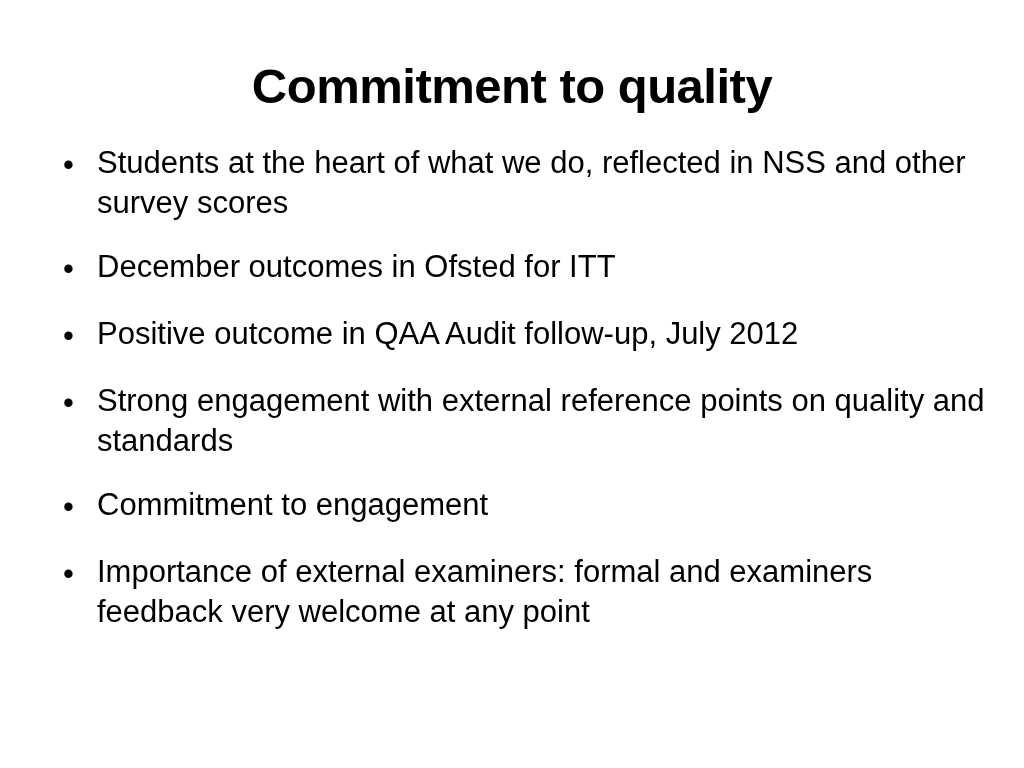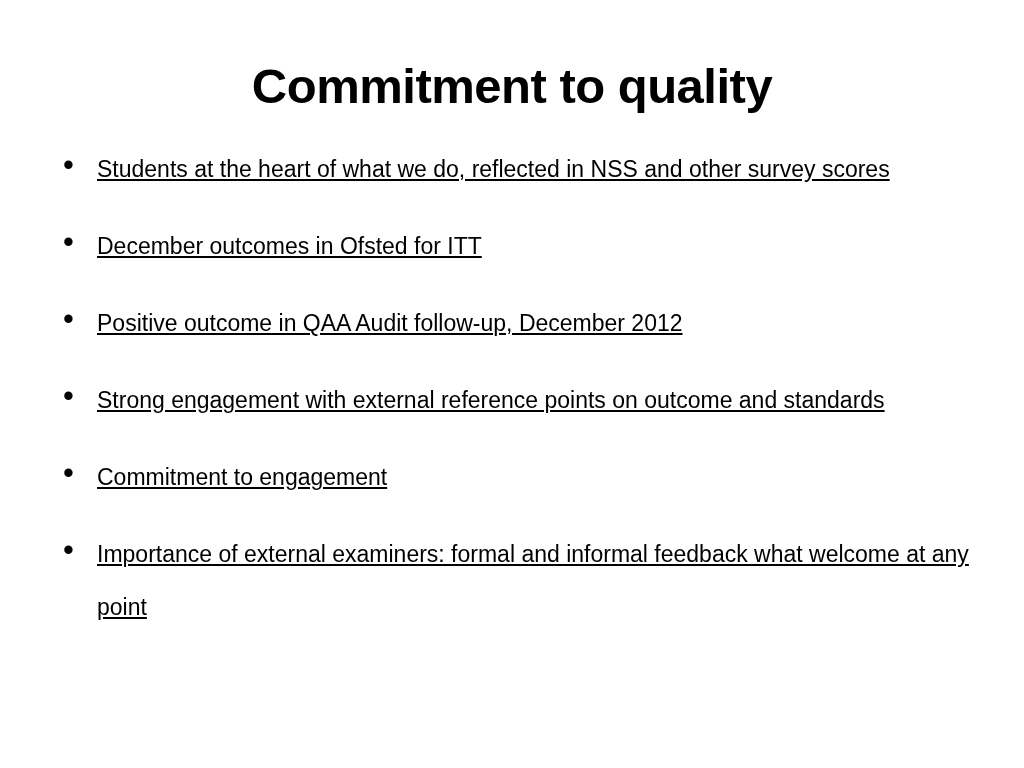--- a/index.html
+++ b/index.html
@@ -51,24 +51,23 @@
     flex: 0 0 auto;
     width: 42px;
     font-size: 31px;
     line-height: 43px;
     text-align: left;
     padding-left: 8px;
     box-sizing: border-box;
   }
   .bullet-text {
     flex: 1 1 auto;
-    font-size: 23px;
-    line-height: 53px;
+    font-size: 31px;
+    line-height: 40px;
     white-space: pre-line;
-    text-decoration: underline;
   }
 </style>
 </head>
 <body>
 
 <div class="slide">
 
   <div class="slide-title">Commitment to quality</div>
 
   <ul class="bullet-list">
@@ -78,33 +77,33 @@
       <span class="bullet-text">Students at the heart of what we do, reflected in NSS and other survey scores</span>
     </li>
 
     <li class="bullet-item">
       <span class="bullet-marker">•</span>
       <span class="bullet-text">December outcomes in Ofsted for ITT</span>
     </li>
 
     <li class="bullet-item">
       <span class="bullet-marker">•</span>
-      <span class="bullet-text">Positive outcome in QAA Audit follow-up, December 2012</span>
+      <span class="bullet-text">Positive outcome in QAA Audit follow-up, July 2012</span>
     </li>
 
     <li class="bullet-item">
       <span class="bullet-marker">•</span>
-      <span class="bullet-text">Strong engagement with external reference points on outcome and standards</span>
+      <span class="bullet-text">Strong engagement with external reference points on quality and standards</span>
     </li>
 
     <li class="bullet-item">
       <span class="bullet-marker">•</span>
       <span class="bullet-text">Commitment to engagement</span>
     </li>
 
     <li class="bullet-item">
       <span class="bullet-marker">•</span>
-      <span class="bullet-text">Importance of external examiners: formal and informal feedback what welcome at any point</span>
+      <span class="bullet-text">Importance of external examiners: formal and examiners feedback very welcome at any point</span>
     </li>
 
   </ul>
 
 </div>
 
 </body></html>

